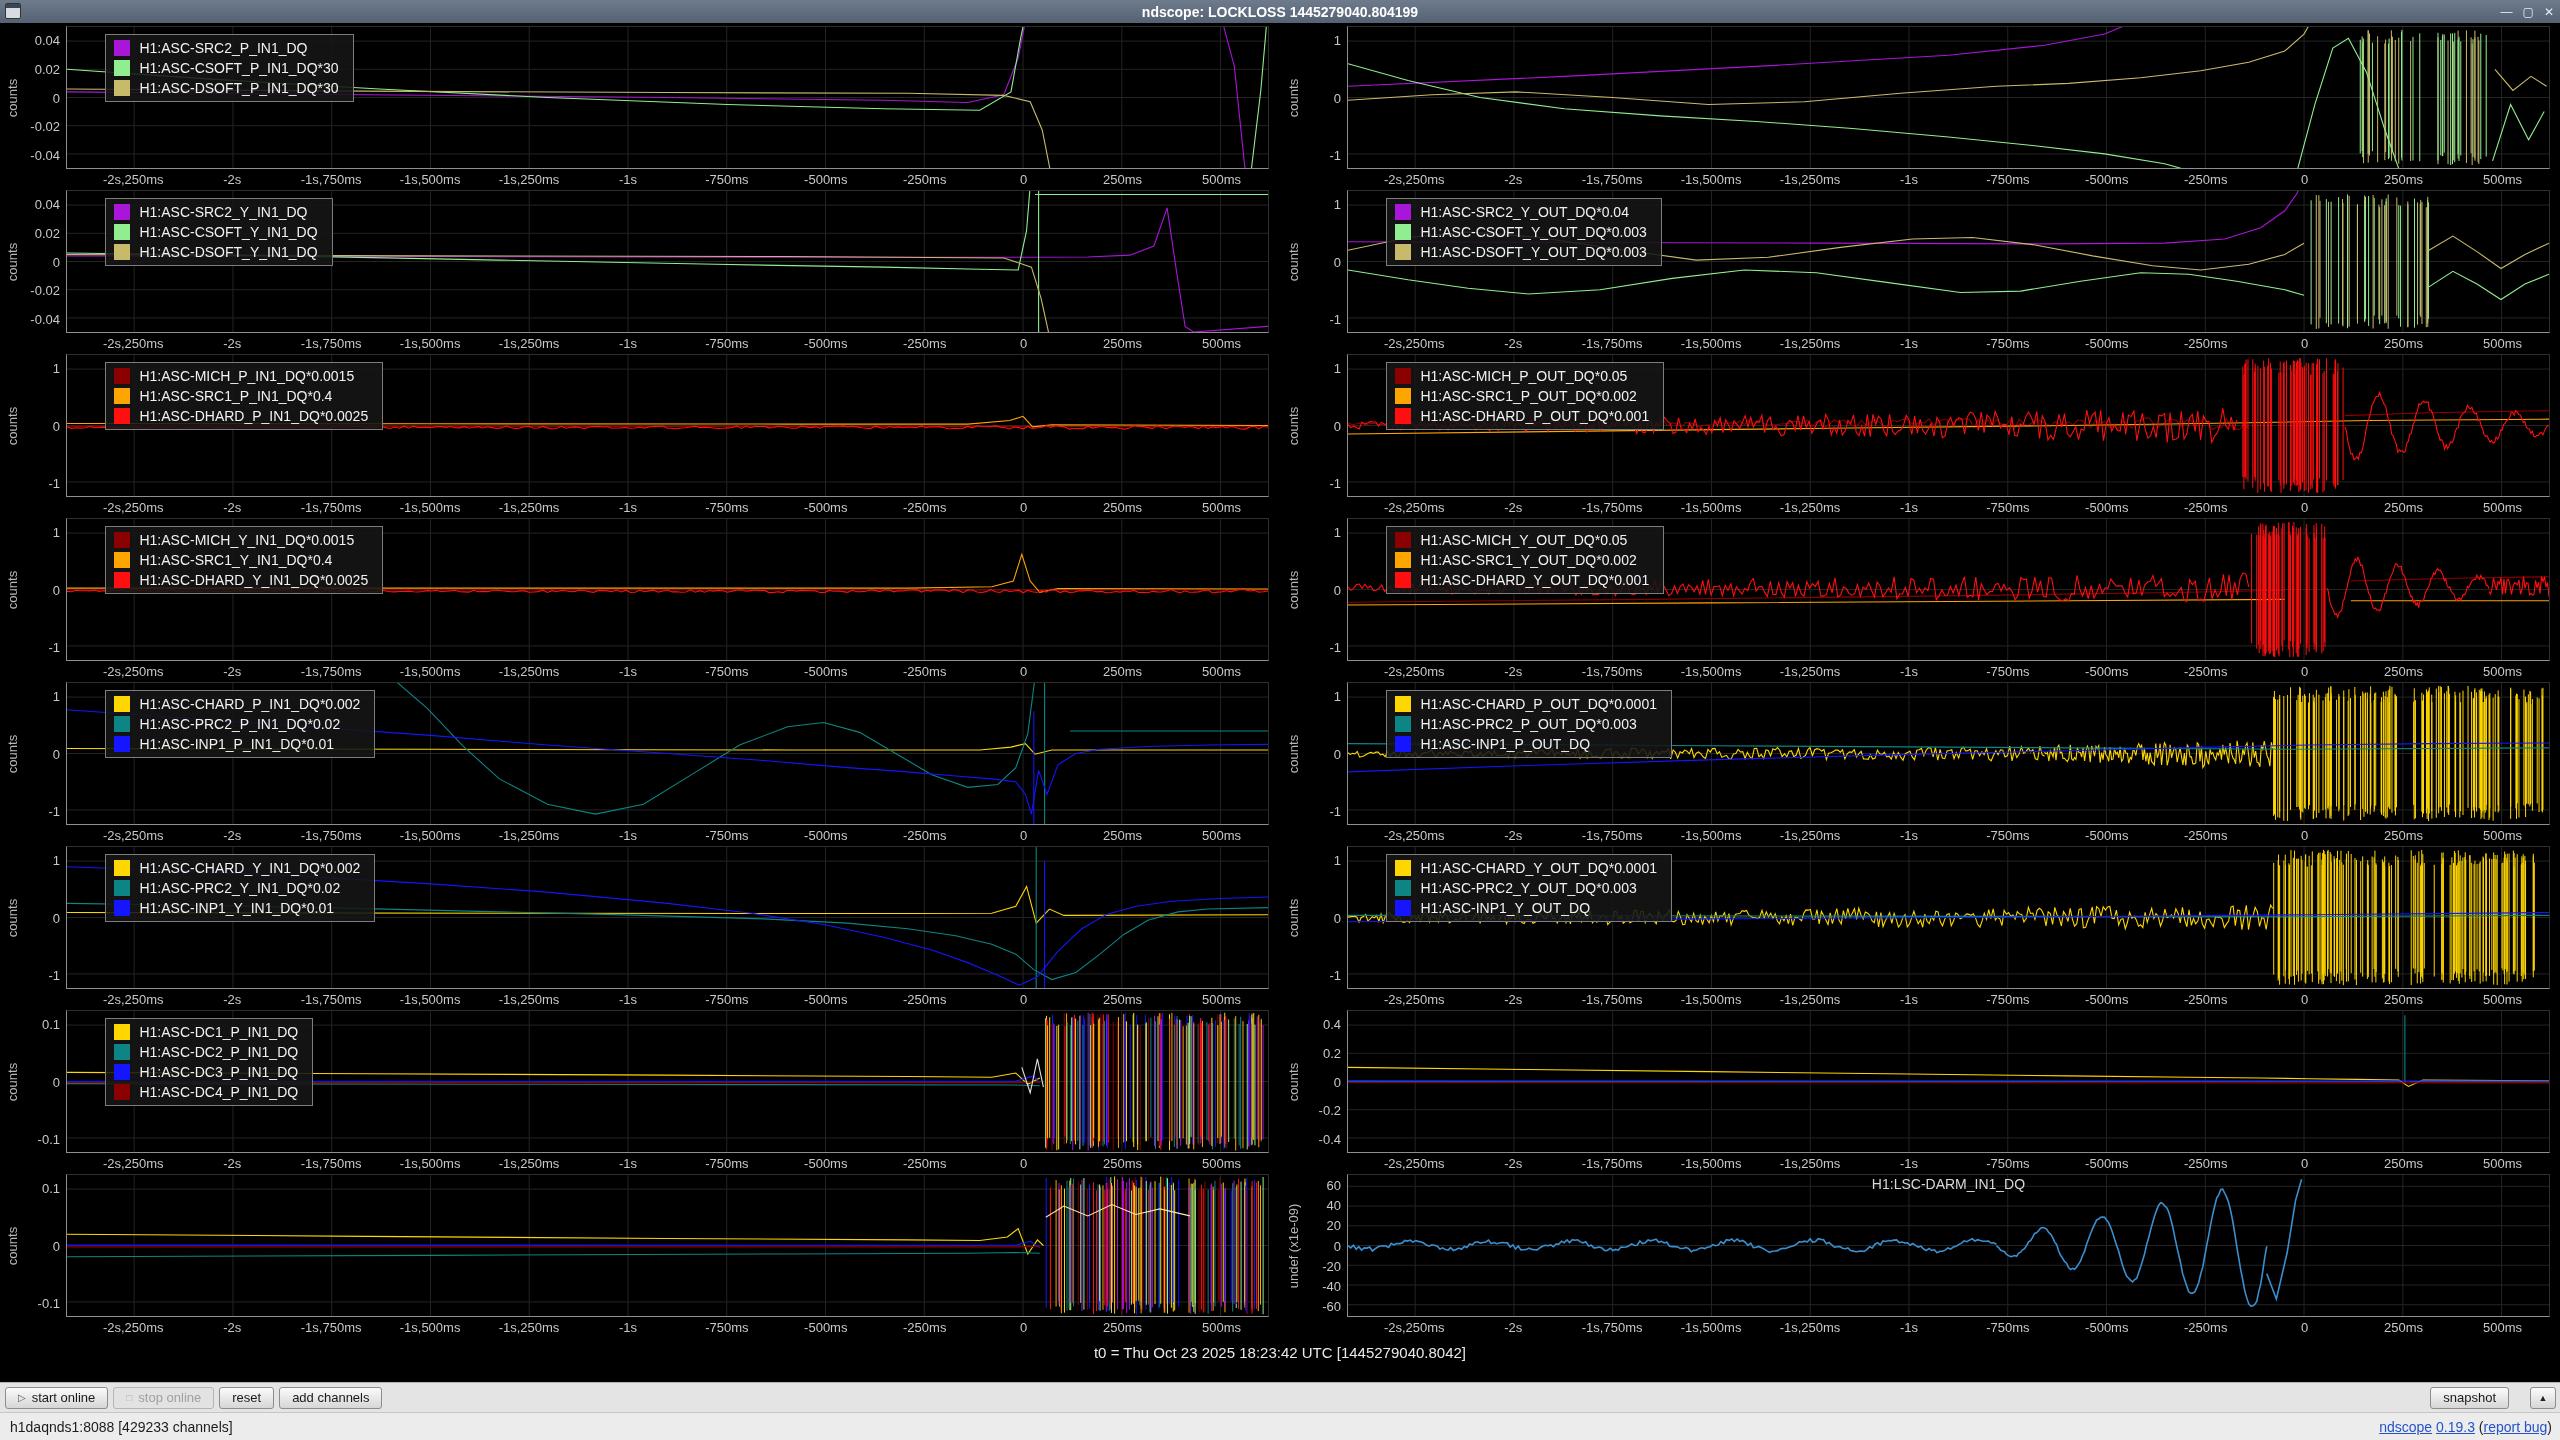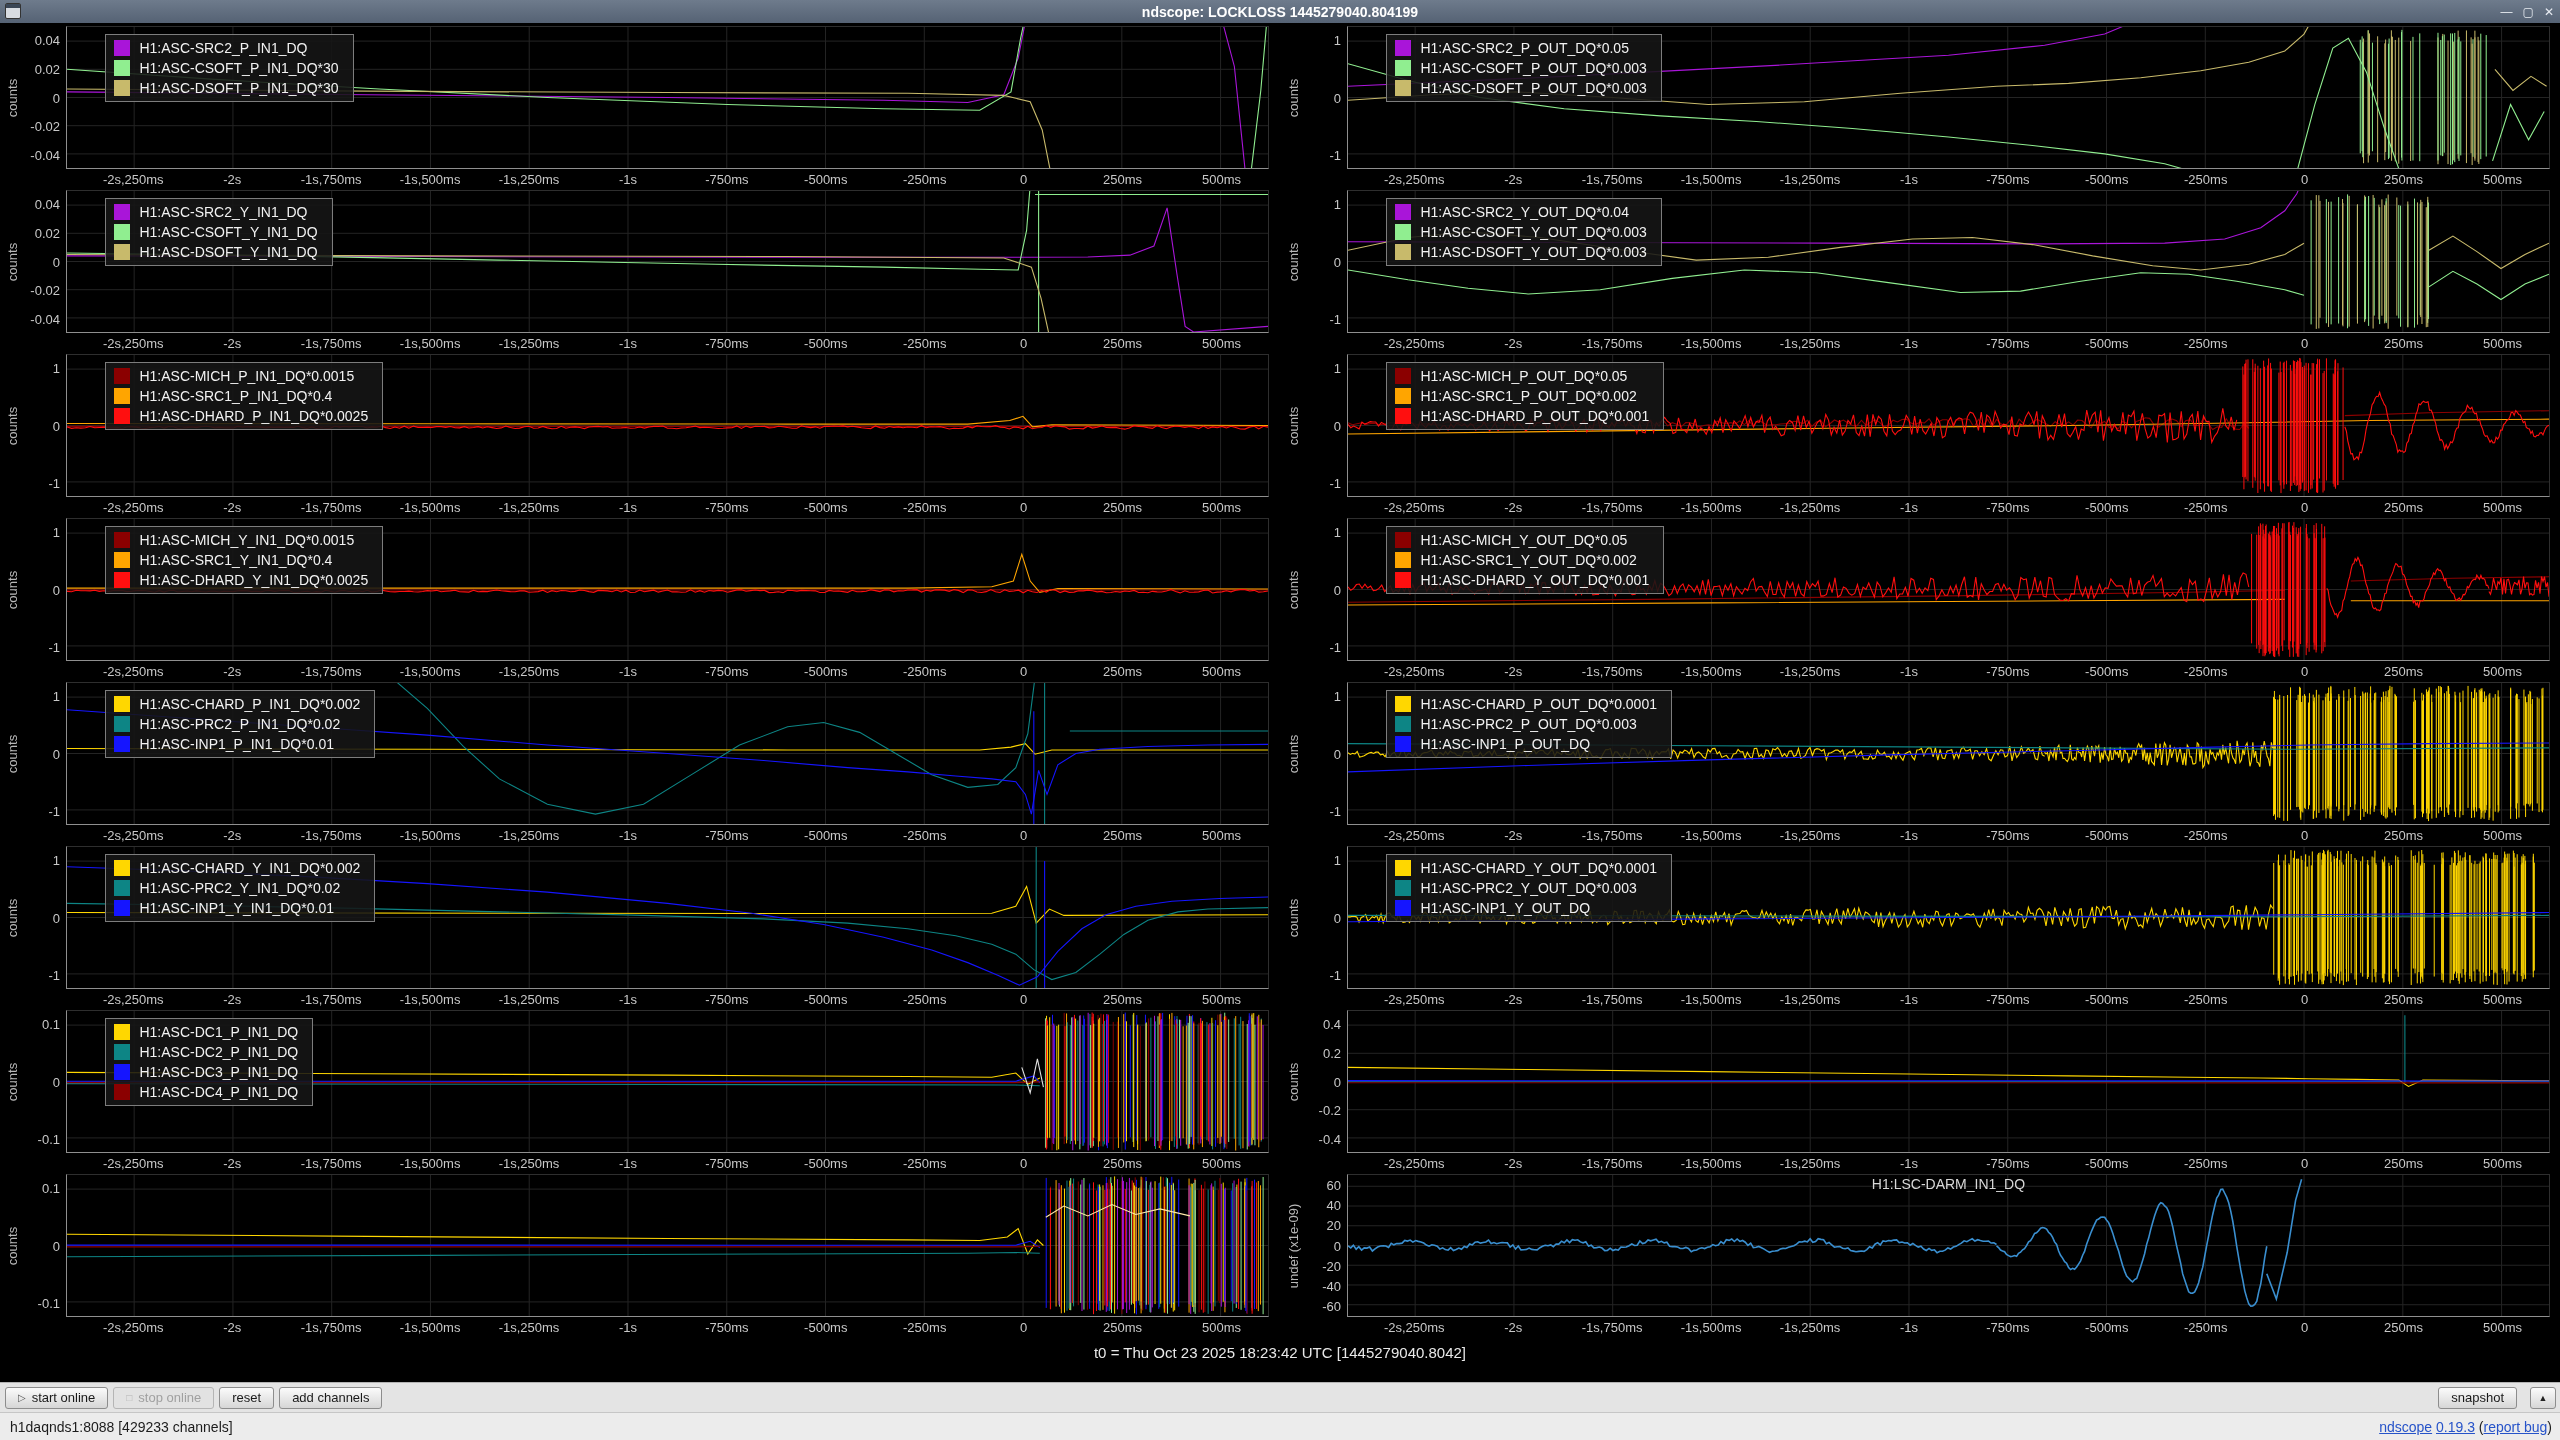--- a/index.html
+++ b/index.html
@@ -46,21 +46,21 @@
   
   #toolbar { position:absolute; top:1382px; left:0; width:2560px; height:30px;
     background:#e4e4e4; border-top:1px solid #b4b4b4; display:flex; align-items:center; }
   .btn { height:22px; margin-left:5px; padding:0 12px; font-size:13px; color:#1a1a1a;
     background:linear-gradient(#fbfbfb,#d6d6d6); border:1px solid #8d8d8d; border-radius:3px;
     display:flex; align-items:center; gap:6px; cursor:pointer; white-space:nowrap; }
   .btn .glyph { font-size:10px; color:#555; }
   .btn.disabled { color:#a0a0a0; background:#e2e2e2; border-color:#b5b5b5; }
   .btn.disabled .glyph { color:#b5b5b5; }
   #toolbar .spacer { flex:1; }
-  #snapshot-btn { margin-right:8px; }
+  #snapshot-btn { margin-right:16px; }
   #expand-btn { width:26px; padding:0; justify-content:center; margin-right:4px; font-size:9px; color:#222; }
 
   
   #statusbar { position:absolute; top:1412px; left:0; width:2560px; height:28px;
     background:#ececec; border-top:1px solid #c6c6c6; display:flex; align-items:center; font-size:14px; color:#1c1c1c; }
   #statusbar .left { margin-left:10px; }
   #statusbar .spacer { flex:1; }
   #statusbar .links { margin-right:8px; color:#1c1c1c;margin-left:32px; }
   #statusbar a { color:#2653c9; text-decoration:underline; cursor:pointer; }
 </style>
@@ -218,34 +218,20 @@
           <line x1="874.9014493846335" x2="874.9014493846335" y1="30.183430548757315" y2="387.82311081700027" stroke="#c8ba6b" stroke-width="1" vector-effect="non-scaling-stroke"></line>
           <line x1="911.2526417337358" x2="911.2526417337358" y1="25.981572216376662" y2="366.06381672248244" stroke="#90ee90" stroke-width="1" vector-effect="non-scaling-stroke"></line>
           <line x1="936.0100042703561" x2="936.0100042703561" y1="47.391124211251736" y2="391.5295472908765" stroke="#c8ba6b" stroke-width="1" vector-effect="non-scaling-stroke"></line>
           <polyline points="0.0,168.0 180.0,140.0 360.0,108.0 500.0,80.0 580.0,52.0 630.0,20.0 655.0,-16.0" fill="none" stroke="#a915d9" stroke-width="1.1" vector-effect="non-scaling-stroke"></polyline>
           <polyline points="0.0,104.0 50.0,152.0 110.0,200.0 180.0,232.0 260.0,252.0 340.0,268.0 420.0,288.0 500.0,312.0 570.0,336.0 630.0,360.0 680.0,388.0 705.0,412.0" fill="none" stroke="#90ee90" stroke-width="1.1" vector-effect="non-scaling-stroke"></polyline>
           <polyline points="790.0,412.0 805.0,220.0 820.0,60.0 833.0,32.0 848.0,128.0 863.0,288.0 876.0,412.0" fill="none" stroke="#90ee90" stroke-width="1.1" vector-effect="non-scaling-stroke"></polyline>
           <polyline points="953.0,380.0 968.0,220.0 983.0,320.0 996.0,240.0" fill="none" stroke="#90ee90" stroke-width="1.1" vector-effect="non-scaling-stroke"></polyline>
           <polyline points="0.0,208.0 70.0,192.0 140.0,184.0 220.0,200.0 300.0,220.0 380.0,212.0 460.0,188.0 540.0,168.0 600.0,160.0 660.0,144.0 710.0,124.0 750.0,100.0 780.0,68.0 796.0,20.0 802.0,-16.0" fill="none" stroke="#c8ba6b" stroke-width="1.1" vector-effect="non-scaling-stroke"></polyline>
           <polyline points="955.0,120.0 970.0,180.0 985.0,140.0 998.0,168.0" fill="none" stroke="#c8ba6b" stroke-width="1.1" vector-effect="non-scaling-stroke"></polyline>
         </svg>
-        <div class="legend">
-          <div class="lrow">
-            <span class="swatch" style="background: rgb(169, 21, 217);"></span>
-            <span class="llab">H1:ASC-SRC2_P_OUT_DQ*0.05</span>
-          </div>
-          <div class="lrow">
-            <span class="swatch" style="background: rgb(144, 238, 144);"></span>
-            <span class="llab">H1:ASC-CSOFT_P_OUT_DQ*0.003</span>
-          </div>
-          <div class="lrow">
-            <span class="swatch" style="background: rgb(200, 186, 107);"></span>
-            <span class="llab">H1:ASC-DSOFT_P_OUT_DQ*0.003</span>
-          </div>
-        </div>
       </div>
       <div class="xticks">
         <div style="left: 5.59211%;">-2s,250ms</div>
         <div style="left: 13.8158%;">-2s</div>
         <div style="left: 22.0395%;">-1s,750ms</div>
         <div style="left: 30.2632%;">-1s,500ms</div>
         <div style="left: 38.4868%;">-1s,250ms</div>
         <div style="left: 46.7105%;">-1s</div>
         <div style="left: 54.9342%;">-750ms</div>
         <div style="left: 63.1579%;">-500ms</div>

